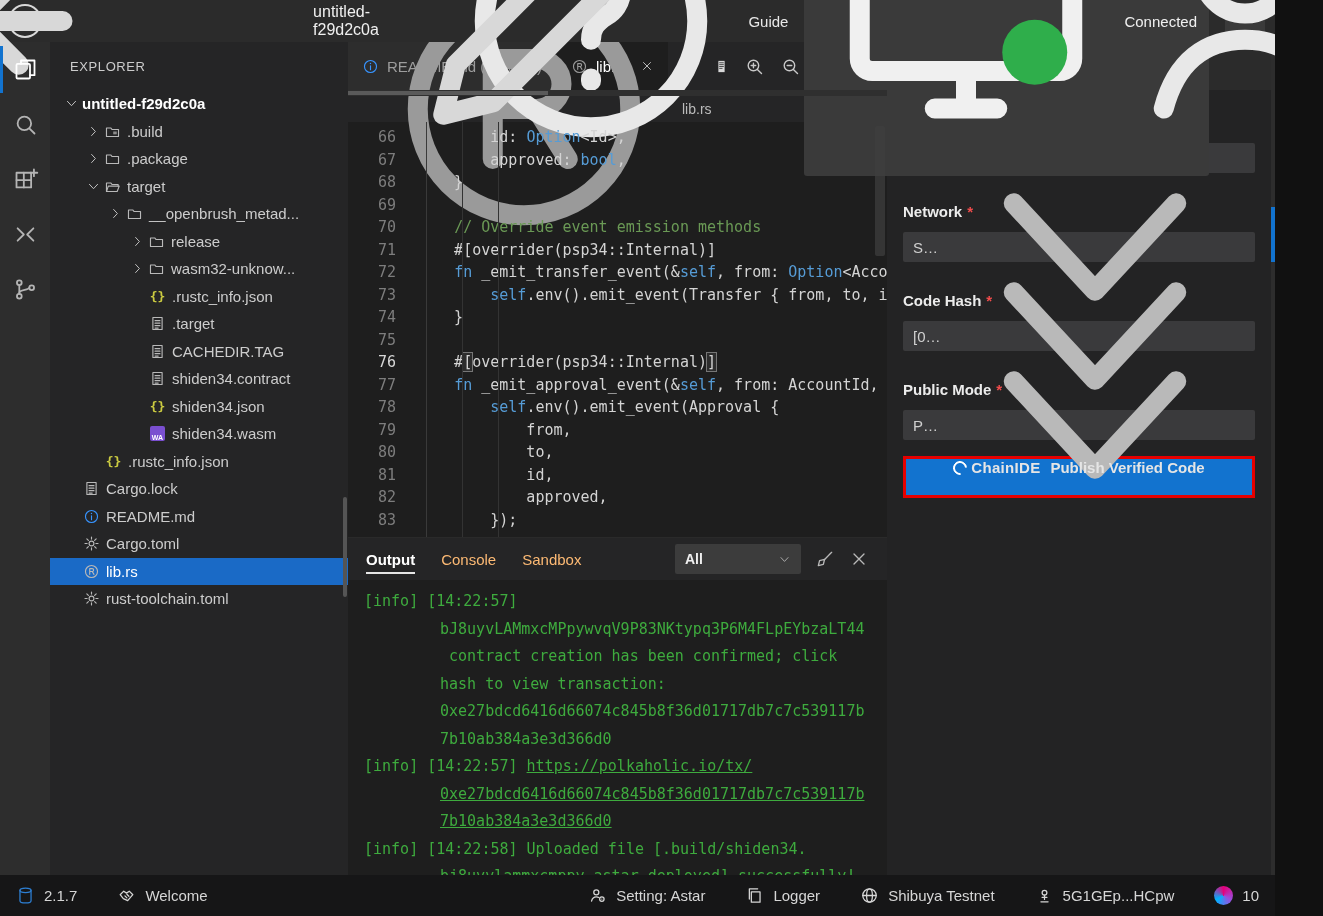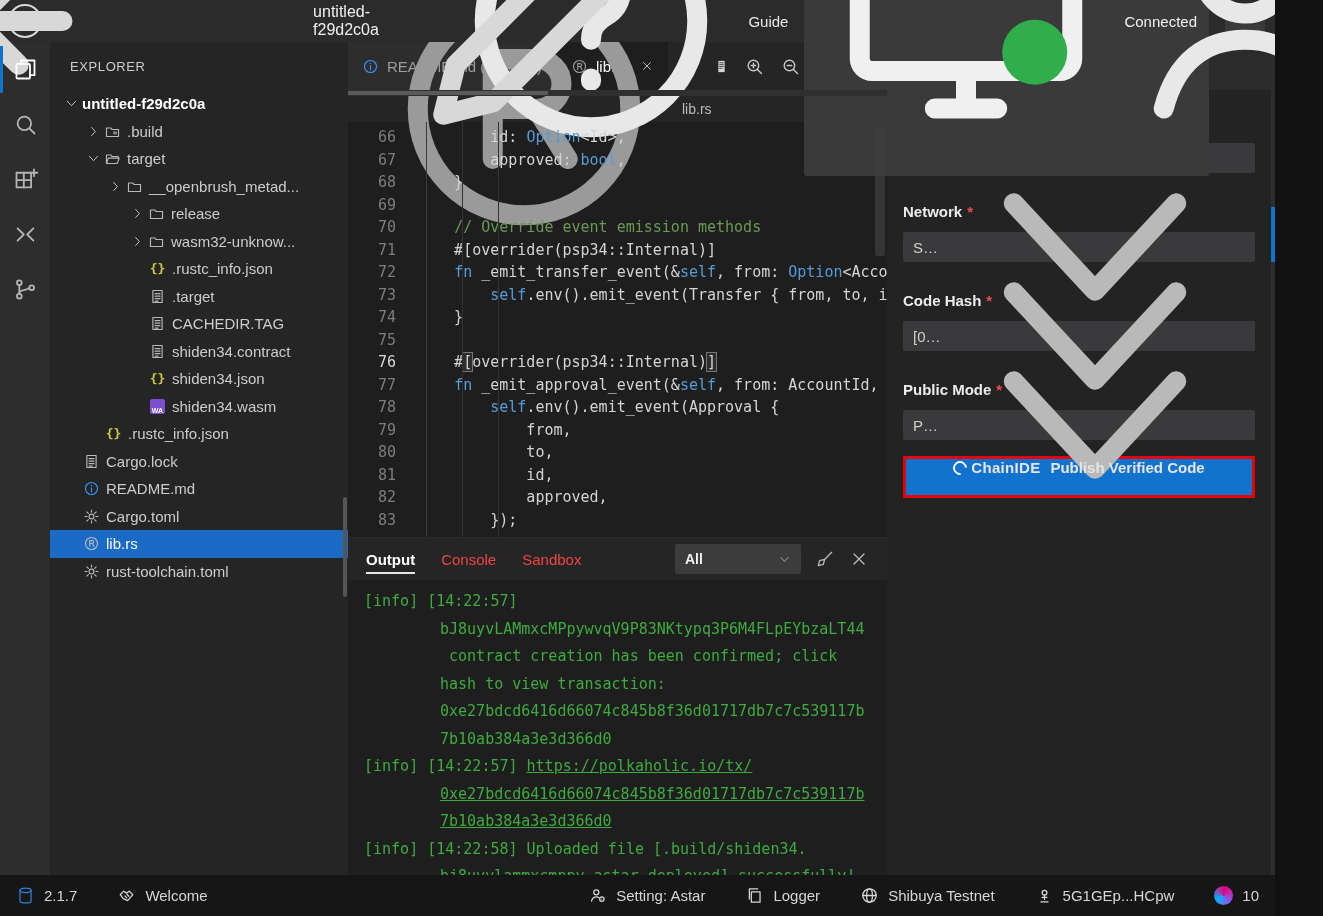--- a/index.html
+++ b/index.html
@@ -76,21 +76,21 @@
   .cline .num.cur { color:#d7d7d7; }
   .cline .ctext { white-space:pre; }
   .tok-p { color:#d4d4d4; } .tok-k { color:#569cd6; } .tok-c { color:#6a9955; }
   .tok-b { color:#d4d4d4; outline:1px solid #767676; background:rgba(90,90,90,.25); }
   .code-scroll { position:absolute; right:2px; top:4px; width:10px; height:130px; background:#3f3f3f; border-radius:2px; opacity:.7;}
 
   
   .outpanel { height:338px; flex:0 0 auto; display:flex; flex-direction:column; background:#1e1e1e;
               border-top:1px solid #2a2a2a;}
   .outtabs { height:42px; background:#252526; display:flex; align-items:center; gap:26px; padding:0 18px; flex:0 0 auto;}
-  .outtab { font-size:15px; color:#ef4444; cursor:pointer; position:relative; height:100%;
+  .outtab { font-size:15px; color:#fdba74; cursor:pointer; position:relative; height:100%;
             display:flex; align-items:center; }
   .outtab.active { color:#ffffff; font-weight:bold; }
   .outtab.active::after { content:""; position:absolute; left:0; right:0; bottom:6px; height:2px; background:#e7e7e7; }
   .outctrl { margin-left:auto; display:flex; align-items:center; gap:14px;padding-left:36px; }
   .filter { width:126px; height:30px; background:#3c3c3c; display:flex; align-items:center;
             padding:0 10px; font-size:14px; font-weight:bold; color:#f0f0f0; cursor:pointer; border-radius:2px;}
   .filter .chevd { margin-left:auto; color:#cccccc; }
   .outctrl .ic { color:#b9b9b9; cursor:pointer; }
   .logs { flex:1 1 auto; overflow:hidden; padding:8px 0 0 16px; font-family:"DejaVu Sans Mono", monospace;
           font-size:15px; color:var(--loggreen); line-height:27.5px; }
@@ -253,20 +253,33 @@
                 <path d="M9 5.5l6 6.5-6 6.5"></path>
               </svg>
             </span>
             <span class="ic ficon" style="width: 17px; height: 17px;">
               <svg width="100%" height="100%" viewBox="0 0 24 24" fill="none" stroke="currentColor" stroke-width="1.6" stroke-linecap="round" stroke-linejoin="round">
                 <path d="M3.5 19v-12h6l2 2.2h9V19z"></path>
                 <rect x="13" y="12" width="5" height="4" fill="currentColor" stroke="none" opacity=".7"></rect>
               </svg>
             </span>
             <span>.build</span>
+          </div>
+          <div class="trow" title=".package" style="padding-left: 36px;">
+            <span class="ic chev" style="width: 15px; height: 15px;">
+              <svg width="100%" height="100%" viewBox="0 0 24 24" fill="none" stroke="currentColor" stroke-width="1.6" stroke-linecap="round" stroke-linejoin="round">
+                <path d="M9 5.5l6 6.5-6 6.5"></path>
+              </svg>
+            </span>
+            <span class="ic ficon" style="width: 17px; height: 17px;">
+              <svg width="100%" height="100%" viewBox="0 0 24 24" fill="none" stroke="currentColor" stroke-width="1.6" stroke-linecap="round" stroke-linejoin="round">
+                <path d="M3.5 19v-12h6l2 2.2h9V19z"></path>
+              </svg>
+            </span>
+            <span>.package</span>
           </div>
           <div class="trow" title="target" style="padding-left: 36px;">
             <span class="ic chev" style="width: 15px; height: 15px;">
               <svg width="100%" height="100%" viewBox="0 0 24 24" fill="none" stroke="currentColor" stroke-width="1.6" stroke-linecap="round" stroke-linejoin="round">
                 <path d="M5.5 8.5l6.5 7 6.5-7"></path>
               </svg>
             </span>
             <span class="ic ficon" style="width: 17px; height: 17px;">
               <svg width="100%" height="100%" viewBox="0 0 24 24" fill="none" stroke="currentColor" stroke-width="1.6" stroke-linecap="round" stroke-linejoin="round">
                 <path d="M3.5 19v-12h6l2 2.2h8.5v2"></path>

